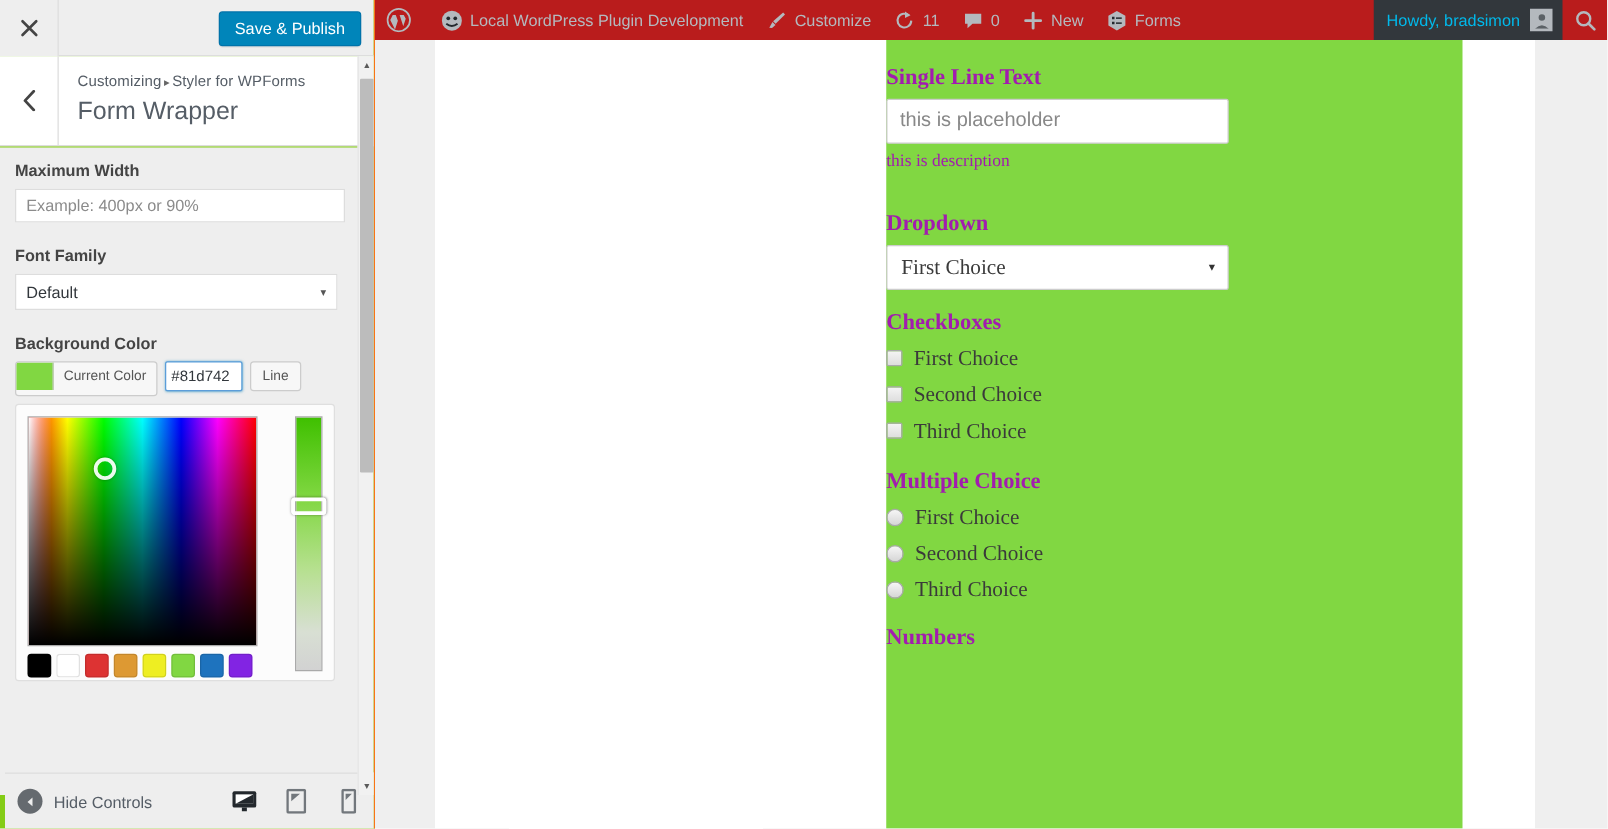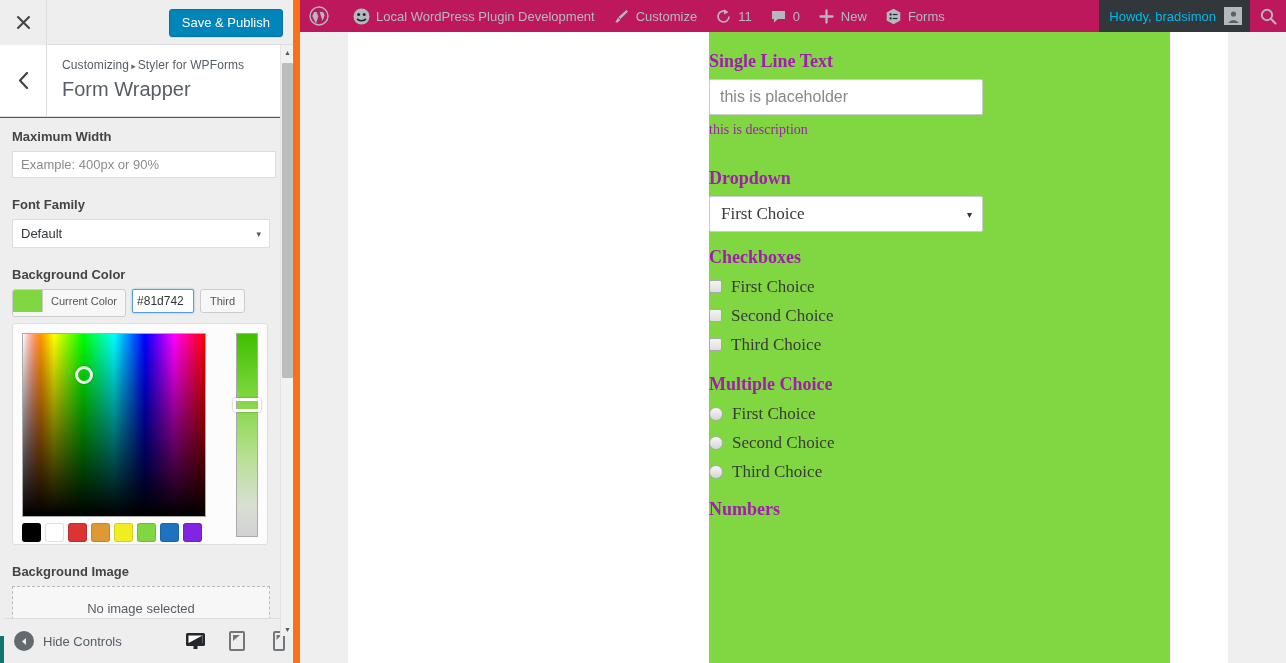--- a/index.html
+++ b/index.html
@@ -18,22 +18,22 @@
     width: 1286px; height: 663px;
     overflow: hidden;
     background: #ffffff;
   }
 
   
   #customizer {
     position: absolute;
     left: 0; top: 0;
     width: 300px; height: 663px;
-    background: #0f766e;
-    border-right: 7px solid #f97316;
+    background: #84cc16;
+    border-right: 1px solid #f97316;
     overflow: hidden;
     z-index: 30;
   }
 
   
   .cz-topbar {
     position: relative;
     height: 45px;
     background: #eeeeee;
     border-bottom: 1px solid #dddddd;
@@ -354,21 +354,21 @@
     width: 986px; height: 663px;
     background: #f1f1f1;
     overflow: hidden;
   }
 
   
   .adminbar {
     position: absolute;
     left: 0; top: 0;
     width: 986px; height: 32px;
-    background: #be185d;
+    background: #b91c1c;
     display: flex;
     align-items: center;
     font-size: 13px;
     color: #b4b9be;
     z-index: 10;
   }
   .ab-item {
     display: flex;
     align-items: center;
     height: 32px;
@@ -580,21 +580,21 @@
 
       <div class="ctrl">
         <span class="ctrl-label">Background Color</span>
 
         <div class="color-row">
           <div class="color-btn">
             <div class="color-swatch-sm" id="cur-swatch" style="background: rgb(129, 215, 66);"></div>
             <div class="color-btn-label">Current Color</div>
           </div>
           <input class="color-hex" type="text" value="#81d742" style="">
-          <div class="color-clear">Third</div>
+          <div class="color-clear">Line</div>
         </div>
 
         <div class="iris-picker">
           <div class="iris-square">
             <div class="iris-hue-layer"></div>
             <div class="iris-white-layer"></div>
             <div class="iris-black-layer"></div>
             <div class="iris-cursor"></div>
           </div>
           <div class="iris-strip">
@@ -606,26 +606,20 @@
               <div class="iris-swatch" style="background: rgb(221, 51, 51);"></div>
               <div class="iris-swatch" style="background: rgb(221, 153, 51);"></div>
               <div class="iris-swatch" style="background: rgb(238, 238, 34);"></div>
               <div class="iris-swatch" style="background: rgb(129, 215, 66);"></div>
               <div class="iris-swatch" style="background: rgb(30, 115, 190);"></div>
               <div class="iris-swatch" style="background: rgb(130, 36, 227);"></div>
             </div>
         </div>
       </div>
 
-      <div class="ctrl">
-        <span class="ctrl-label">Background Image</span>
-        <div class="upload-box">
-          <span>No image selected</span>
-        </div>
-      </div>
 
     </div>
 
     <div class="cz-scrollbar">
       <div class="cz-sb-arrow up">▲</div>
       <div class="cz-sb-thumb"></div>
       <div class="cz-sb-arrow down">▼</div>
     </div>
 
     <div class="cz-footer">

